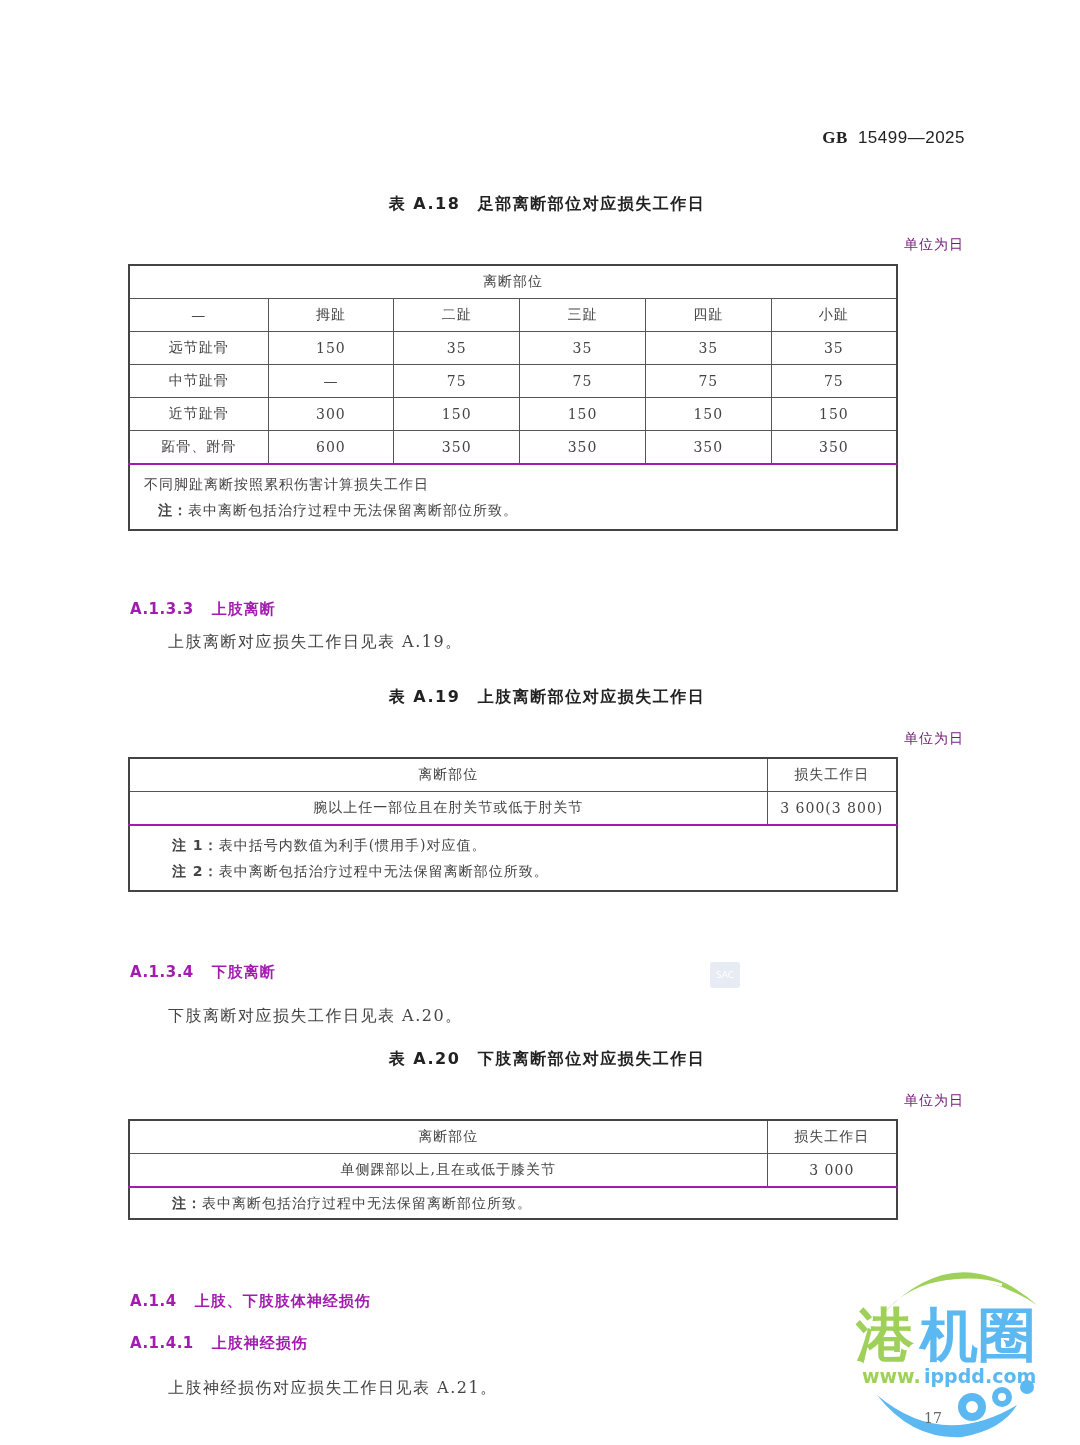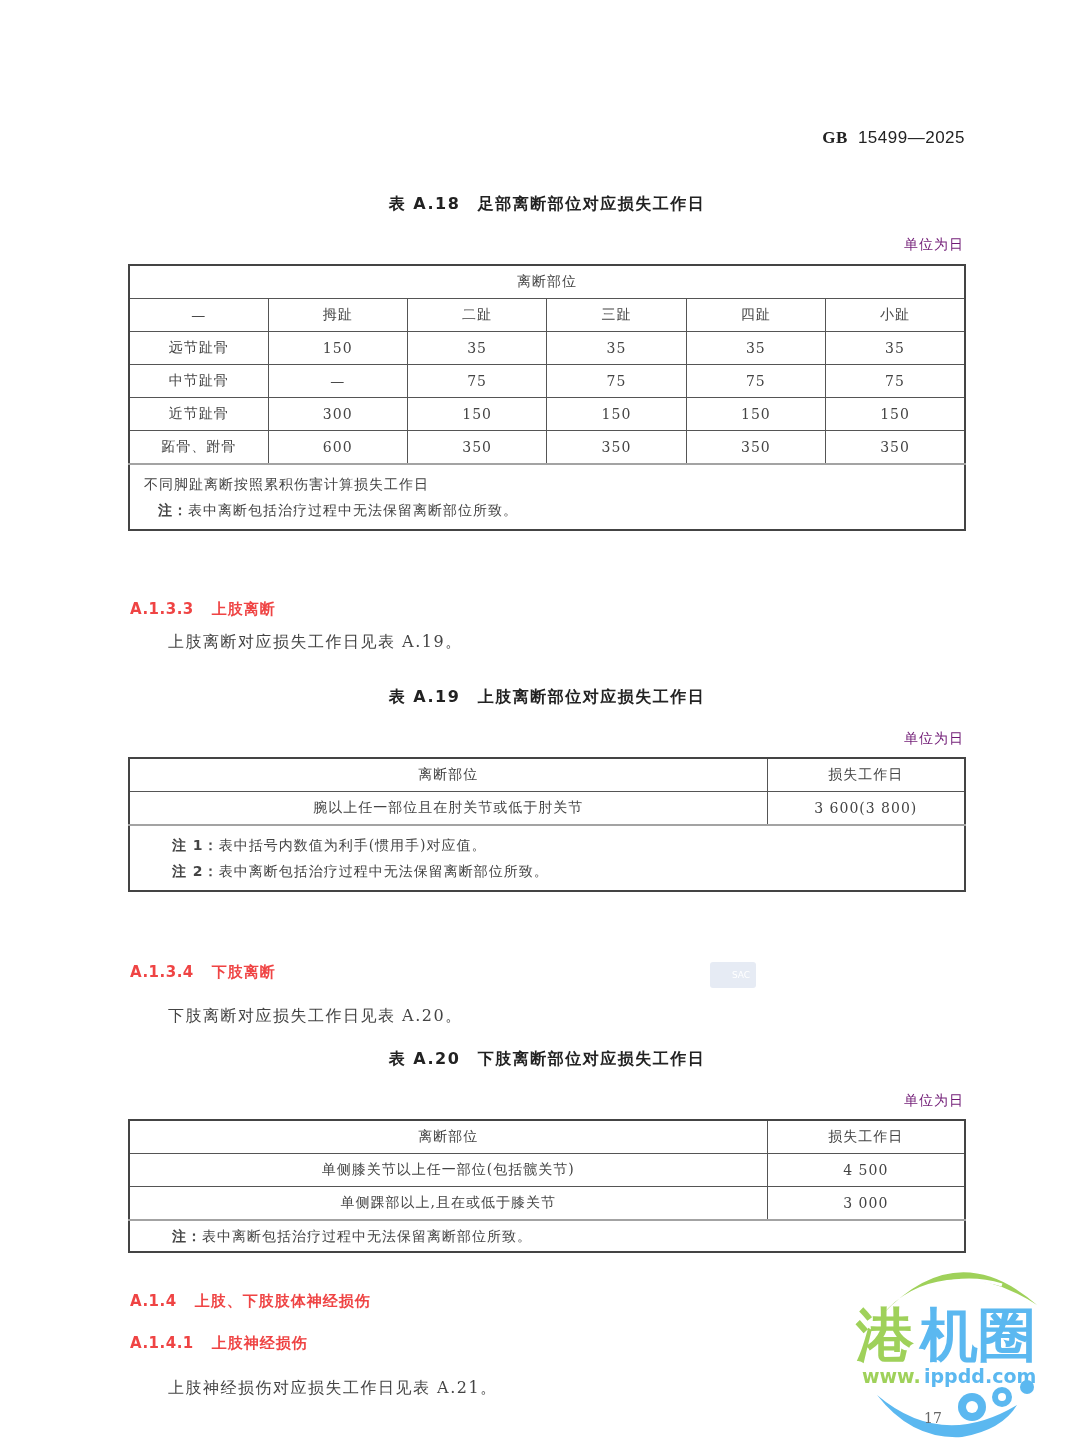--- a/index.html
+++ b/index.html
@@ -4,32 +4,32 @@
 <style>
   html, body { margin: 0; padding: 0; background: #ffffff; }
   body { width: 1080px; height: 1445px; position: relative; overflow: hidden;
          font-family: "DejaVu Serif", "Liberation Serif", serif; color: #333; }
   .abs { position: absolute; }
   .std-no { right: 115px; top: 128px; font-size: 17px; color: #222; font-family: "Liberation Sans", sans-serif; letter-spacing: 0.5px; }
   .std-no .gb { font-weight: bold; font-family: "Liberation Serif", serif; margin-right: 10px; }
   .tbl-title { left: 0; width: 1094px; text-align: center; font-size: 16px; font-weight: bold; color: #222;
                font-family: "DejaVu Sans", sans-serif; letter-spacing: 1.5px; }
   .unit { right: 116px; font-size: 14px; color: #701a75; letter-spacing: 1px; }
-  table { border-collapse: collapse; position: absolute; left: 128px; width: 838px; table-layout: fixed; }
+  table { border-collapse: collapse; position: absolute; left: 128px; width: 770px; table-layout: fixed; }
   table.outer { border: 2px solid #444; }
   td { border: 1px solid #555; text-align: center; font-size: 14px; color: #444; padding: 0; height: 32px;
        letter-spacing: 1px; }
-  td.note { text-align: left; padding: 6px 0 6px 28px; line-height: 26px; border-top: 2px solid #a3a3a3; height: auto; }
+  td.note { text-align: left; padding: 6px 0 6px 28px; line-height: 26px; border-top: 2px solid #a21caf; height: auto; }
   td.note .first { margin-left: -14px; }
   td.note b { font-family: "DejaVu Sans", sans-serif; }
-  .heading { left: 130px; font-size: 15px; font-weight: bold; color: #ef4444; font-family: "DejaVu Sans", sans-serif; letter-spacing: 1px; }
+  .heading { left: 130px; font-size: 15px; font-weight: bold; color: #a21caf; font-family: "DejaVu Sans", sans-serif; letter-spacing: 1px; }
   .heading .num { display: inline-block; margin-right: 18px; letter-spacing: 0.5px; }
   .para { left: 168px; font-size: 16px; color: #444; letter-spacing: 1.5px; }
   .sac { left: 710px; top: 962px; width: 30px; height: 26px; background: #e6ebf4; border-radius: 3px;
-         font-size: 9px; color: #fff; font-weight: normal; text-align: center; line-height: 26px; font-family: "DejaVu Sans", sans-serif; padding-left: 16px; }
+         font-size: 9px; color: #fff; font-weight: normal; text-align: center; line-height: 26px; font-family: "DejaVu Sans", sans-serif; }
   .logo { left: 852px; top: 1255px; width: 210px; height: 190px; }
   .page-no { left: 924px; top: 1410px; font-size: 14px; color: #666; }
 </style>
 </head>
 <body>
 
 <div class="abs std-no">
   <span class="gb">GB</span><span>15499—2025</span>
 </div>
 
@@ -139,24 +139,20 @@
   <colgroup>
       <col style="width:638px">
       <col>
     </colgroup>
   <tbody>
       <tr>
     <td>离断部位</td>
     <td>损失工作日</td>
   </tr>
   <tr>
-    <td>单侧膝关节以上任一部位(包括髋关节)</td>
-    <td>4 500</td>
-  </tr>
-  <tr>
     <td>单侧踝部以上,且在或低于膝关节</td>
     <td>3 000</td>
   </tr>
   <tr>
     <td colspan="2" class="note" style="padding-left:42px; padding-top:2px; padding-bottom:2px;">
       <div><b>注：</b><span>表中离断包括治疗过程中无法保留离断部位所致。</span></div>
     </td>
   </tr>
 </tbody>
   </table>

